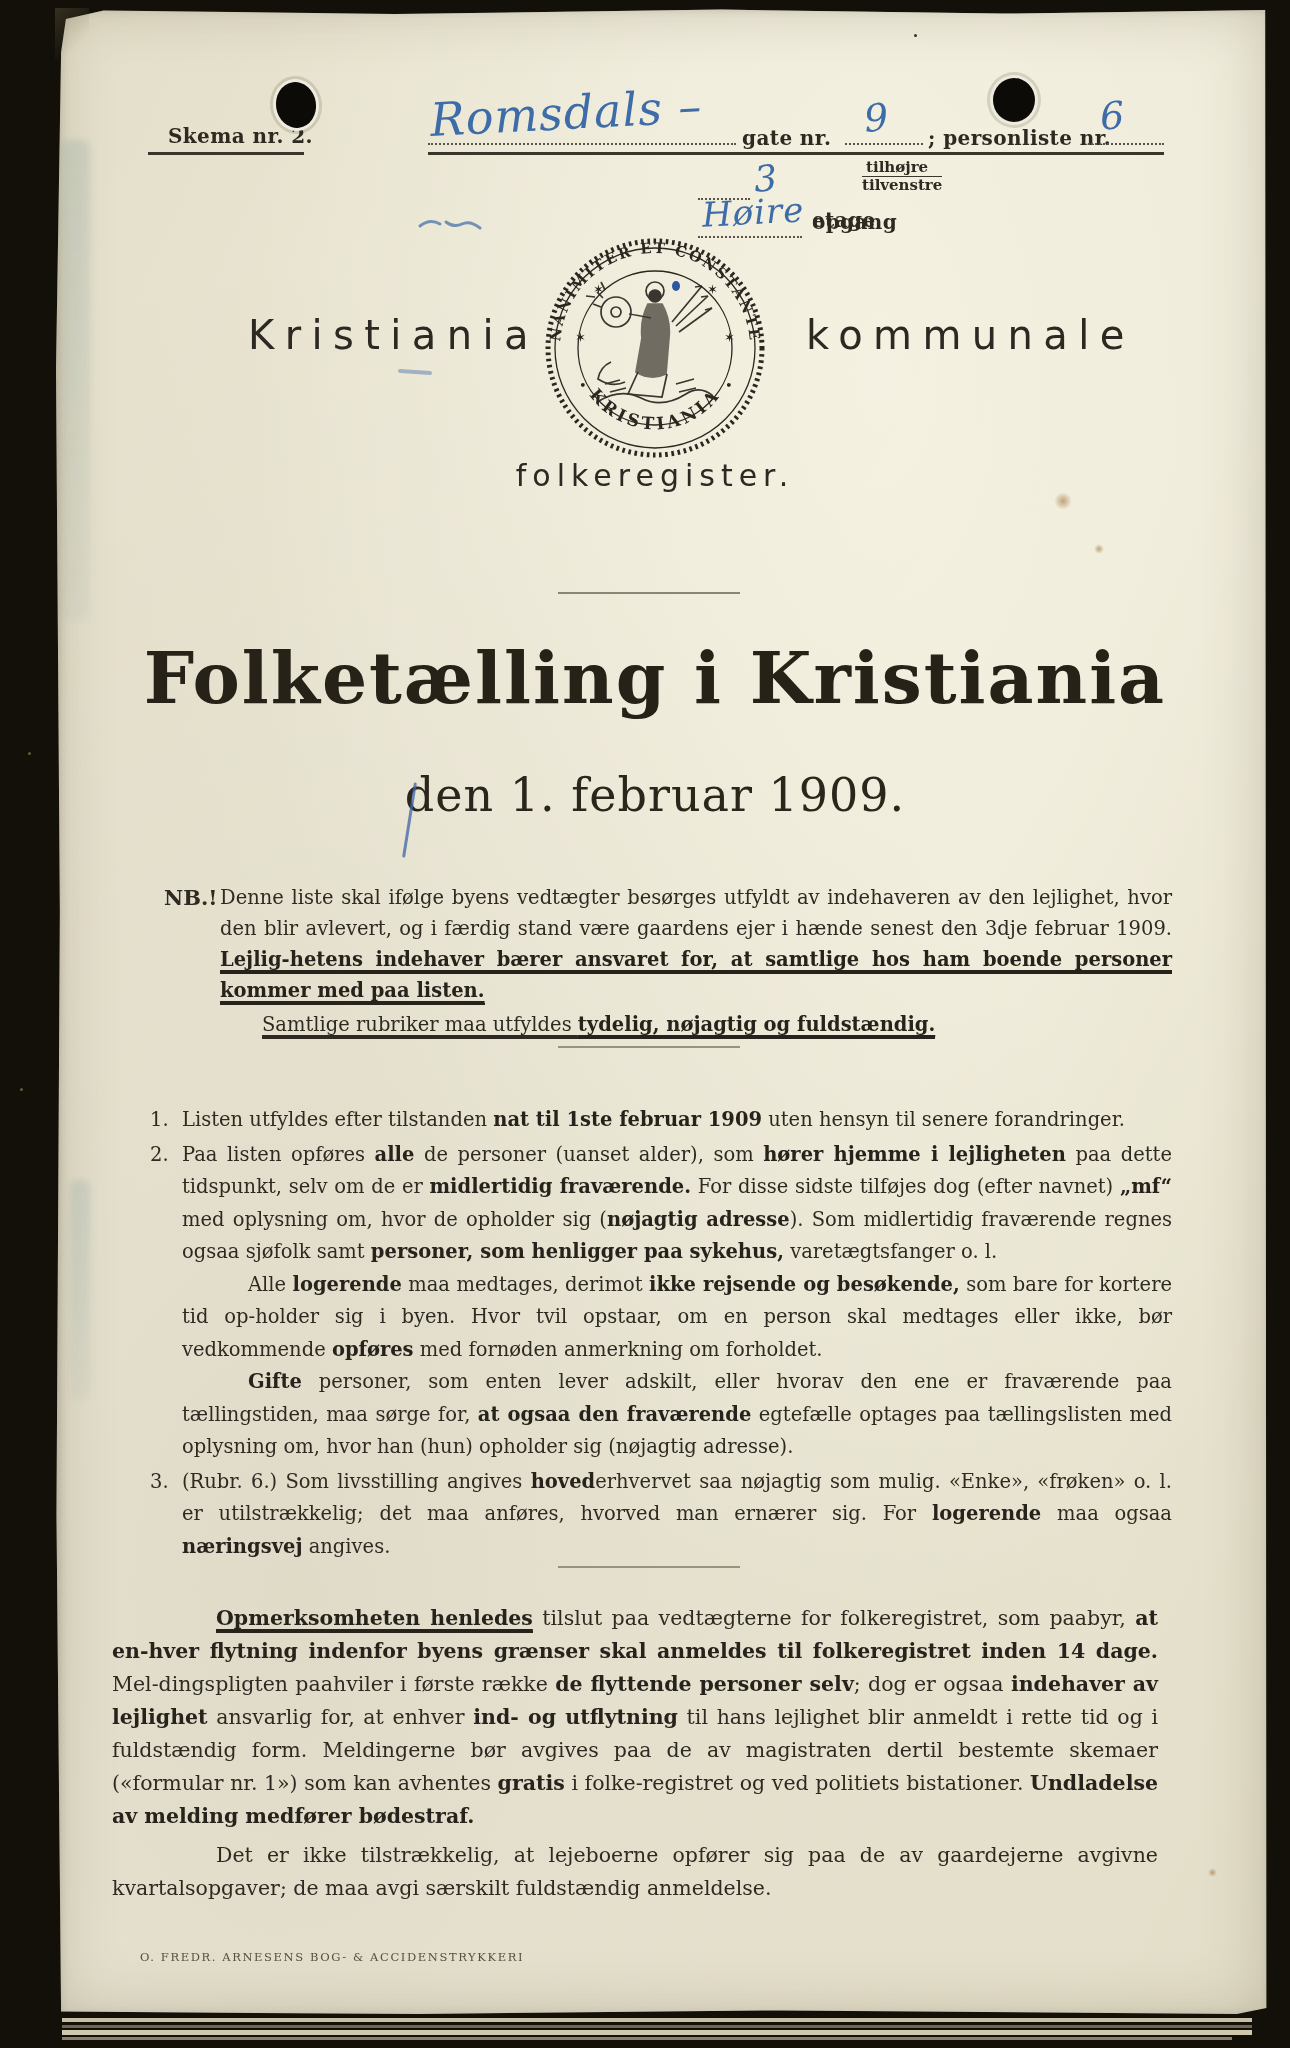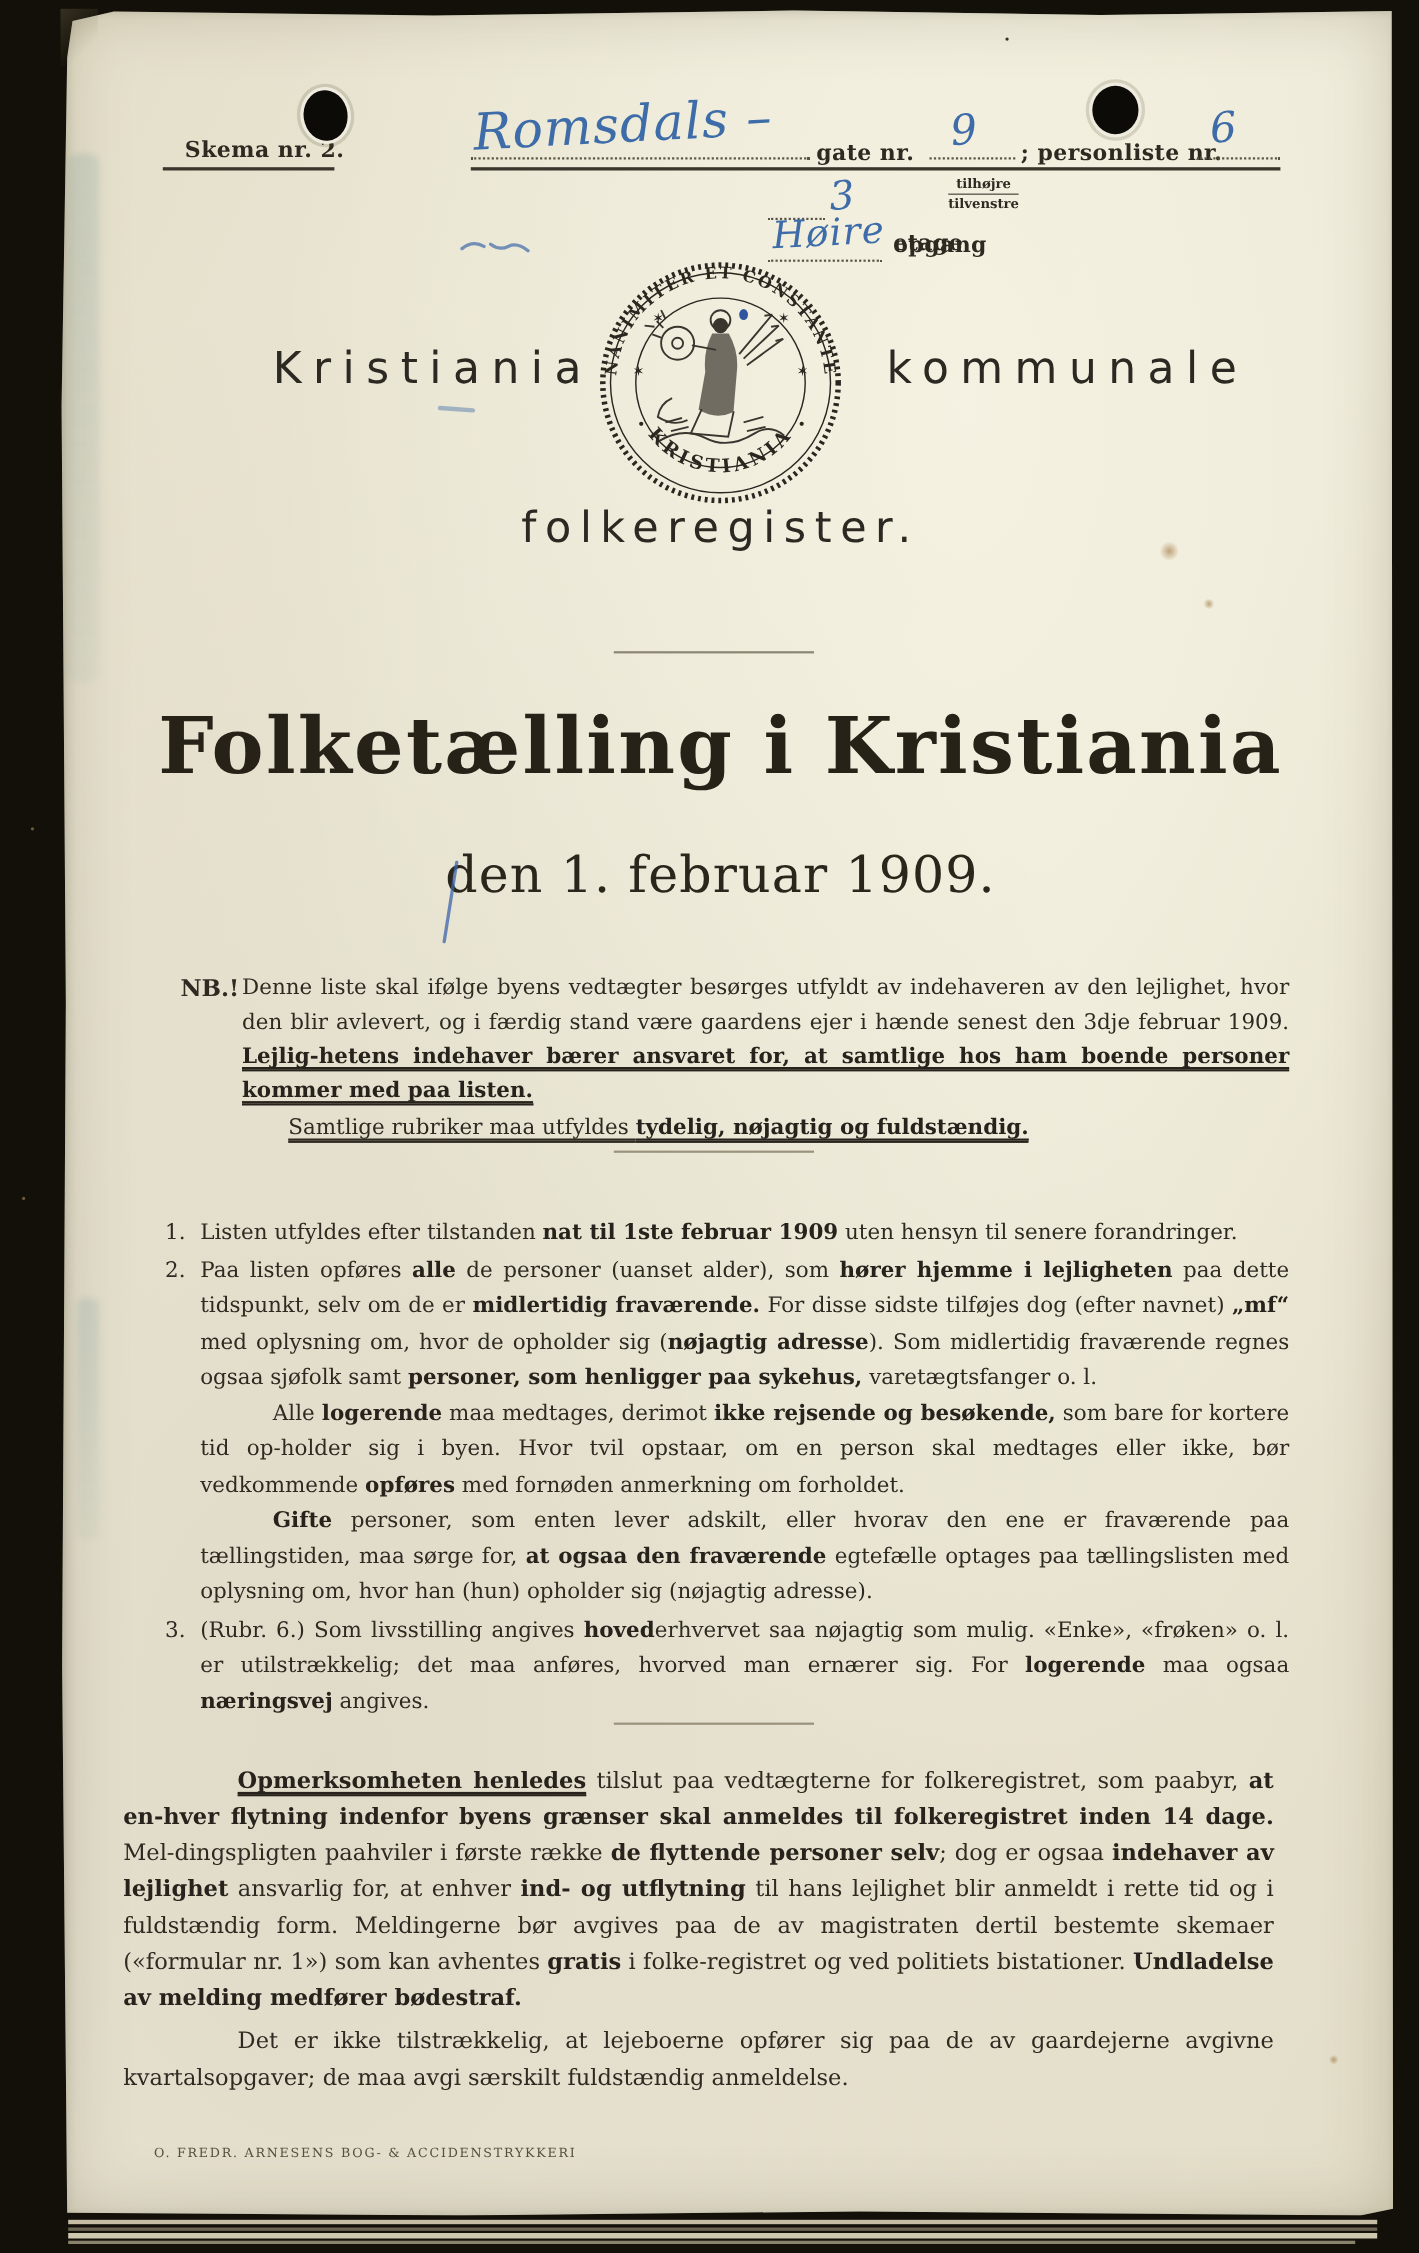--- a/index.html
+++ b/index.html
@@ -43,21 +43,21 @@
   .label{font-weight:700;font-size:20px;letter-spacing:.4px;white-space:nowrap;}
   .hw{font-style:italic;color:var(--handwriting,#3e6ca8);white-space:nowrap;
       font-family:"DejaVu Serif",serif;letter-spacing:1px;}
   .center-col{position:absolute;left:20px;width:1270px;text-align:center;}
   .b{font-weight:700;color:#27231c;}
   .uu{text-decoration:underline;text-underline-offset:4px;text-decoration-thickness:1.5px;
       border-bottom:2px solid currentColor;padding-bottom:1px;}
   
   .mast-word{font-family:"DejaVu Sans","Liberation Sans",sans-serif;font-size:40px;
       letter-spacing:.26em;color:#2c2822;white-space:nowrap;}
-  .register{font-family:"DejaVu Sans","Liberation Sans",sans-serif;font-size:39px;
+  .register{font-family:"DejaVu Sans","Liberation Sans",sans-serif;font-size:30px;
       letter-spacing:.2em;color:#2c2822;}
   .address{font-size:21px;letter-spacing:.3px;}
   .main-title{font-size:71px;font-weight:700;letter-spacing:2px;color:#272218;}
   .census-date{font-size:46px;font-weight:400;letter-spacing:1px;color:#2b261c;}
   
   .nb-par{position:absolute;left:220px;top:882px;width:952px;font-size:19.5px;
       line-height:31px;text-align:justify;}
   .nb-lab{position:absolute;left:-56px;top:0;font-weight:700;font-size:21px;}
   .samtlige{margin-top:3px;margin-left:42px;text-align:left;}
   .rules{position:absolute;left:182px;top:1104px;width:990px;font-size:19.5px;line-height:32.5px;}
@@ -65,22 +65,22 @@
   .rule-par{margin:0;text-align:justify;position:relative;}
   .rule-par.indent{text-indent:66px;}
   .rule-no{position:absolute;left:-32px;top:0;}
   .closing{position:absolute;left:112px;top:1602px;width:1046px;font-size:20.5px;
       line-height:33px;text-align:justify;}
   .closing p{margin:0;text-indent:104px;}
   .closing p + p{margin-top:6px;}
   .printer{position:absolute;left:140px;top:1950px;font-size:11.5px;letter-spacing:1.6px;
       color:#55503f;font-family:"DejaVu Serif",serif;}
   
-  .frac{position:absolute;left:862px;top:160px;font-size:12px;font-weight:700;
-      text-align:center;line-height:15px;}
+  .frac{position:absolute;left:862px;top:160px;font-size:15px;font-weight:700;
+      text-align:left;line-height:15px;}
   .frac .top{display:block;border-bottom:1.5px solid #3a362c;padding:0 4px 1px;}
   .frac .bot{display:block;padding-top:1px;}
   
   .smudge{position:absolute;background:linear-gradient(180deg,rgba(90,135,140,.16),rgba(90,135,140,.05));
       filter:blur(3px);border-radius:8px;}
   .stain{position:absolute;border-radius:50%;
       background:radial-gradient(circle,rgba(150,100,40,.55),rgba(150,100,40,0) 70%);}
   .penstroke{position:absolute;background:rgba(60,100,170,.75);border-radius:2px;}
   .bluedash{position:absolute;background:rgba(70,110,170,.45);border-radius:2px;}
   .bluedot{position:absolute;background:#2e55a0;border-radius:50%;}

